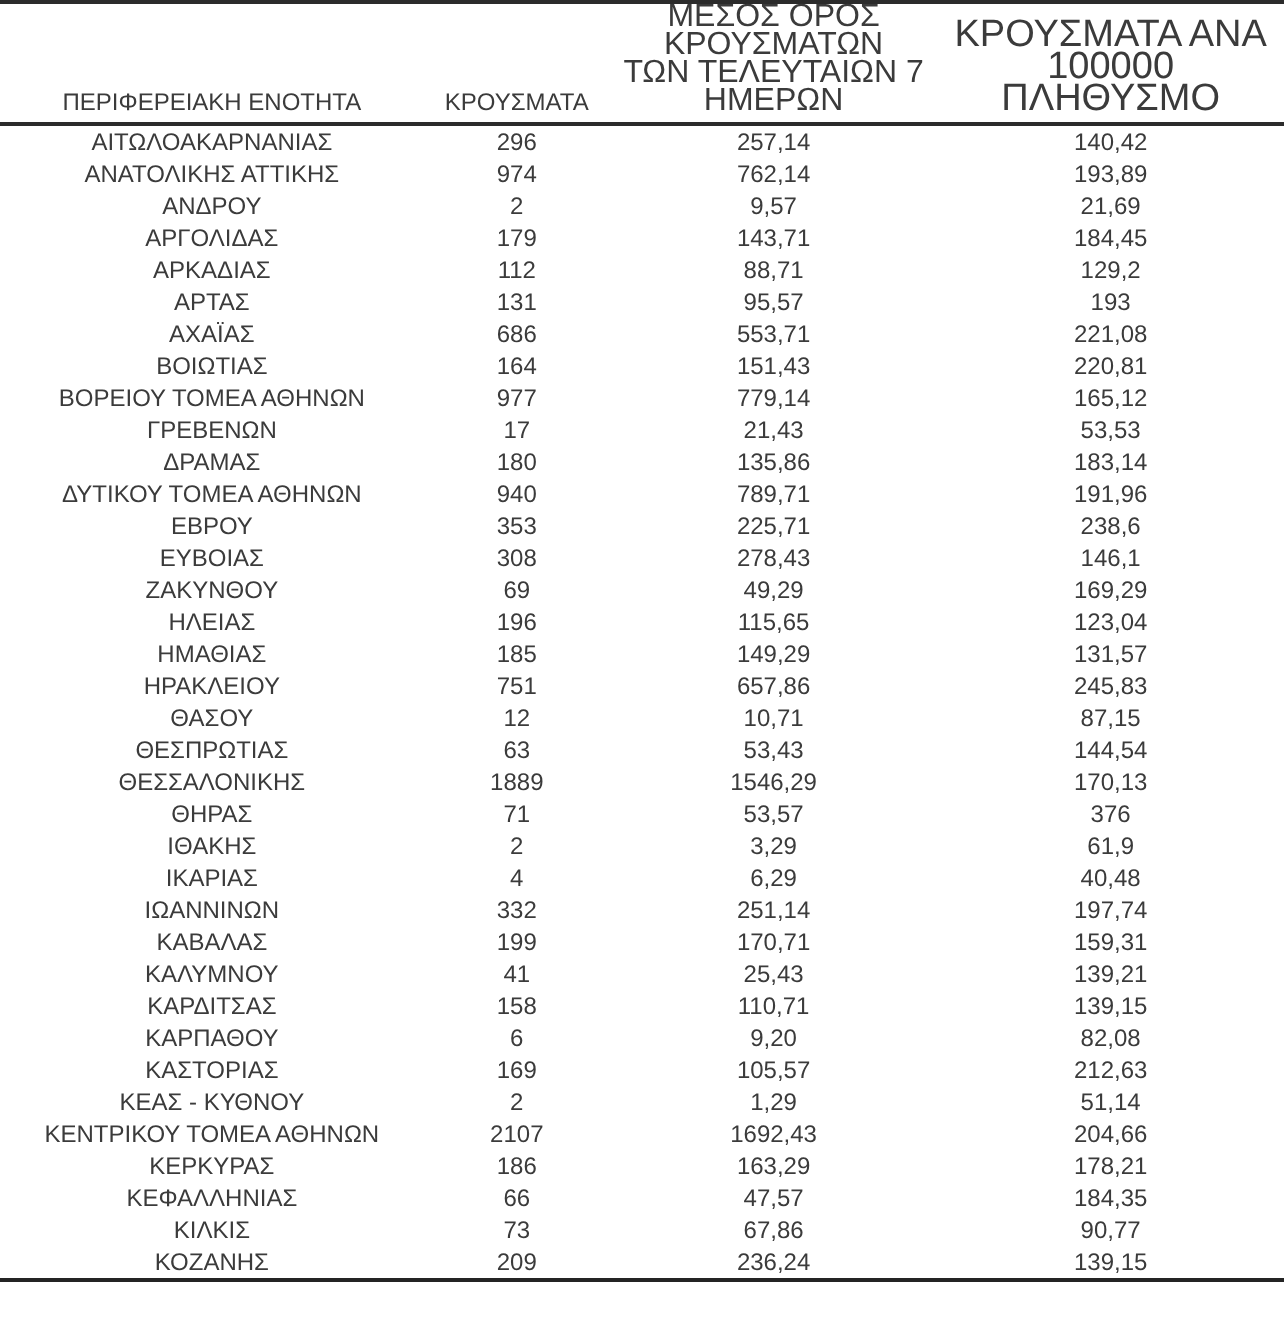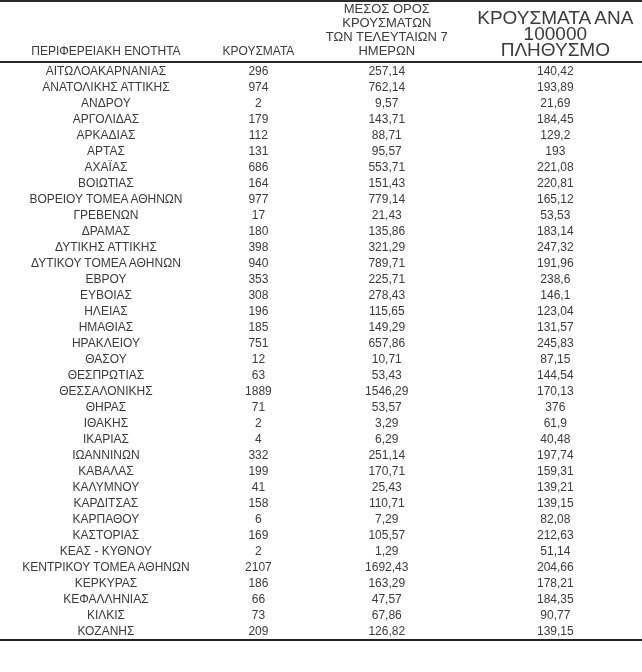--- a/index.html
+++ b/index.html
@@ -34,21 +34,21 @@
     text-align: center;
     font-weight: normal;
     font-size: 12px;
     line-height: 14px;
     padding: 0 2px 3px 2px;
     color: #3b3b3b;
     white-space: pre-line;
     border-bottom: 2px solid #2b2b2b;
   }
   table.stats thead th:nth-child(3) {
-    font-size: 13px;
+    font-size: 16px;
     line-height: 14px;
   }
   table.stats thead th:nth-child(4) {
     font-size: 19px;
     line-height: 16px;
   }
   table.stats tbody td {
     height: 16px;
     font-size: 12px;
     line-height: 16px;
@@ -142,44 +142,44 @@
           <td>21,43</td>
           <td>53,53</td>
         </tr>
         <tr>
           <td>ΔΡΑΜΑΣ</td>
           <td>180</td>
           <td>135,86</td>
           <td>183,14</td>
         </tr>
         <tr>
-          <td>ΔΥΤΙΚΗΣ ΑΤΤΙΚΗΣ</td>
-          <td>398</td>
-          <td>321,29</td>
-          <td>247,32</td>
-        </tr>
-        <tr>
           <td>ΔΥΤΙΚΟΥ ΤΟΜΕΑ ΑΘΗΝΩΝ</td>
           <td>940</td>
           <td>789,71</td>
           <td>191,96</td>
         </tr>
         <tr>
           <td>ΕΒΡΟΥ</td>
           <td>353</td>
           <td>225,71</td>
           <td>238,6</td>
         </tr>
         <tr>
           <td>ΕΥΒΟΙΑΣ</td>
           <td>308</td>
           <td>278,43</td>
           <td>146,1</td>
         </tr>
         <tr>
+          <td>ΖΑΚΥΝΘΟΥ</td>
+          <td>69</td>
+          <td>49,29</td>
+          <td>169,29</td>
+        </tr>
+        <tr>
           <td>ΗΛΕΙΑΣ</td>
           <td>196</td>
           <td>115,65</td>
           <td>123,04</td>
         </tr>
         <tr>
           <td>ΗΜΑΘΙΑΣ</td>
           <td>185</td>
           <td>149,29</td>
           <td>131,57</td>
@@ -246,21 +246,21 @@
         </tr>
         <tr>
           <td>ΚΑΡΔΙΤΣΑΣ</td>
           <td>158</td>
           <td>110,71</td>
           <td>139,15</td>
         </tr>
         <tr>
           <td>ΚΑΡΠΑΘΟΥ</td>
           <td>6</td>
-          <td>7,29</td>
+          <td>9,20</td>
           <td>82,08</td>
         </tr>
         <tr>
           <td>ΚΑΣΤΟΡΙΑΣ</td>
           <td>169</td>
           <td>105,57</td>
           <td>212,63</td>
         </tr>
         <tr>
           <td>ΚΕΑΣ - ΚΥΘΝΟΥ</td>
@@ -288,18 +288,18 @@
         </tr>
         <tr>
           <td>ΚΙΛΚΙΣ</td>
           <td>73</td>
           <td>67,86</td>
           <td>90,77</td>
         </tr>
         <tr>
           <td>ΚΟΖΑΝΗΣ</td>
           <td>209</td>
-          <td>126,82</td>
+          <td>236,24</td>
           <td>139,15</td>
         </tr>
       </tbody>
   </table>
 </div>
 
 </body></html>

